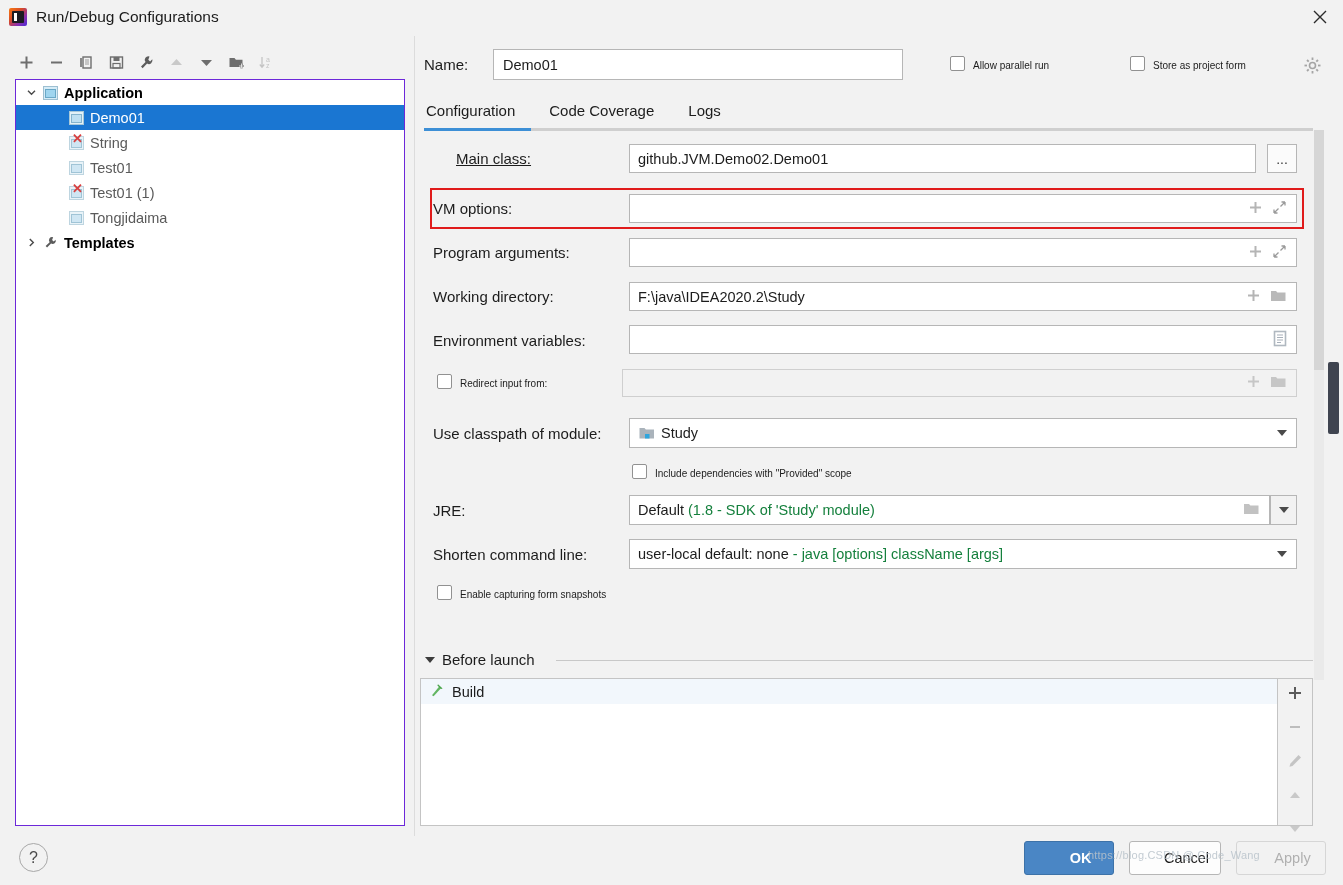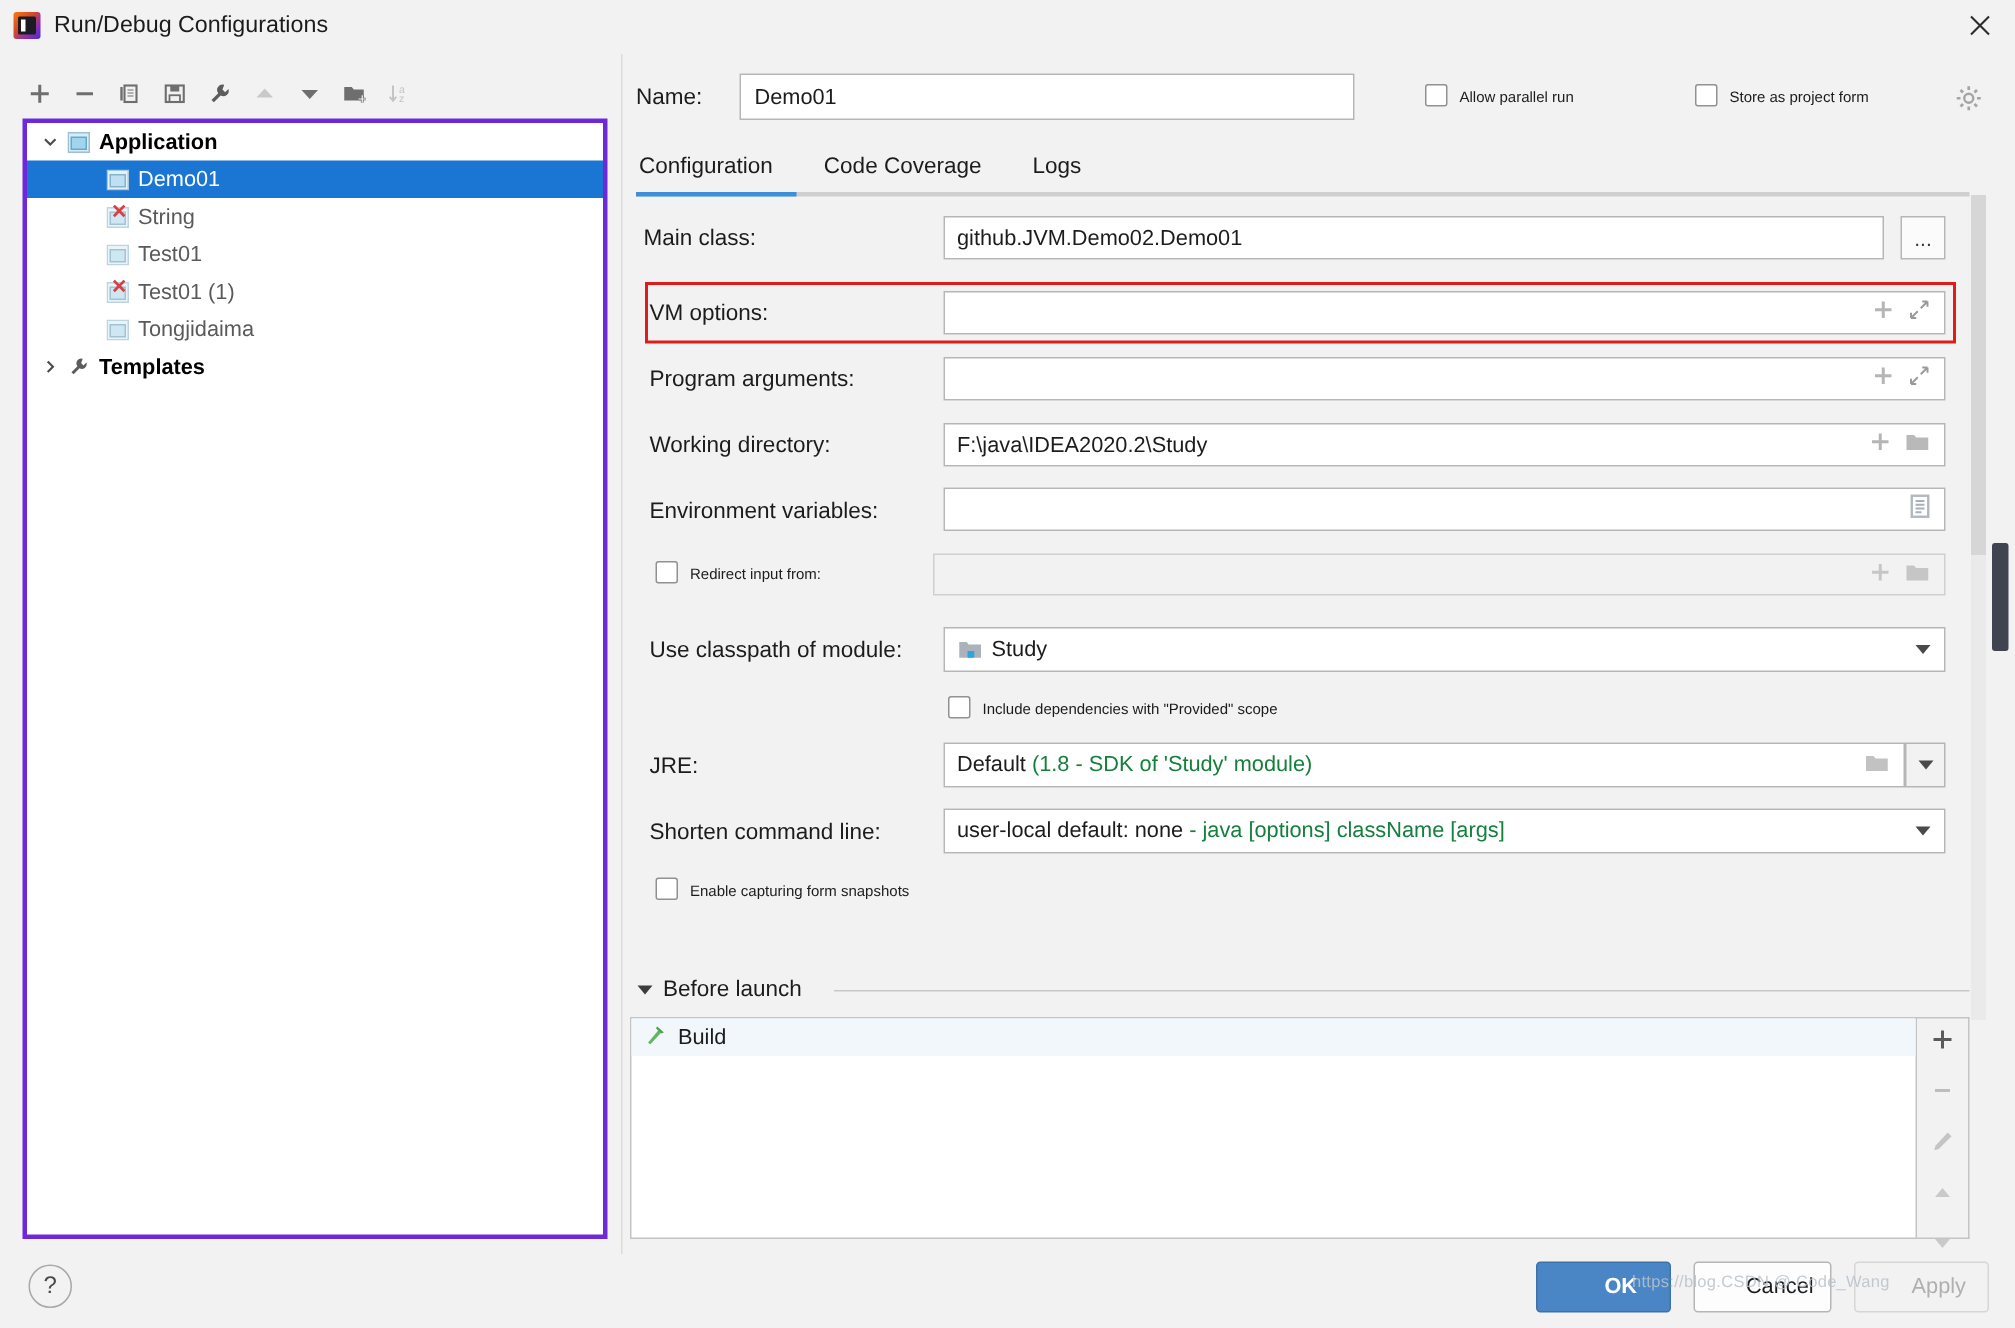--- a/index.html
+++ b/index.html
@@ -43,21 +43,21 @@
     position: absolute; left: 12px; top: 48px; width: 395px; height: 28px;
     display: flex; align-items: center; gap: 1px;
   }
   .tb-btn {
     width: 29px; height: 26px; display:flex; align-items:center; justify-content:center;
   }
   .tb-btn svg { display:block; }
 
   .tree-panel {
     position: absolute; left: 15px; top: 79px; width: 390px; height: 747px;
-    background: #ffffff; border: 3px solid #6d28d9;
+    background: #ffffff; border: 1px solid #6d28d9;
     overflow: hidden;
   }
   .tree-row {
     height: 25px; display: flex; align-items: center; padding-left: 6px;
     font-size: 14.5px; white-space: nowrap;
   }
   .tree-row.selected { background: #1a76d2; color: #ffffff; }
   .tree-row.group { font-weight: bold; color: #000; }
   .tree-row.child { color: #5a5a5a; padding-left: 50px; }
   .tree-row.selected.child { color: #fff; }
@@ -358,21 +358,21 @@
   </div>
 
   <div class="tabs">
     <div class="tab">Configuration</div>
     <div class="tab">Code Coverage</div>
     <div class="tab">Logs</div>
   </div>
   <div class="tabs-underline"></div>
   <div class="tabs-underline-active"></div>
 
-  <div class="form-label" style="left:429px; top:150px;">Main class:</div>
+  <div class="form-label" style="left:456px; top:150px;text-decoration:underline;">Main class:</div>
   <div class="field" style="left:629px; top:144px; width:627px; height:29px;">
     <span class="fval">github.JVM.Demo02.Demo01</span>
   </div>
   <div class="btn-dots" style="left:1267px; top:144px; width:30px; height:29px;">
     <span>...</span>
   </div>
 
   <div class="form-label" style="left:433px; top:200px;">VM options:</div>
   <div class="field" style="left:629px; top:194px; width:668px; height:29px;">
     <span class="fval"></span>

